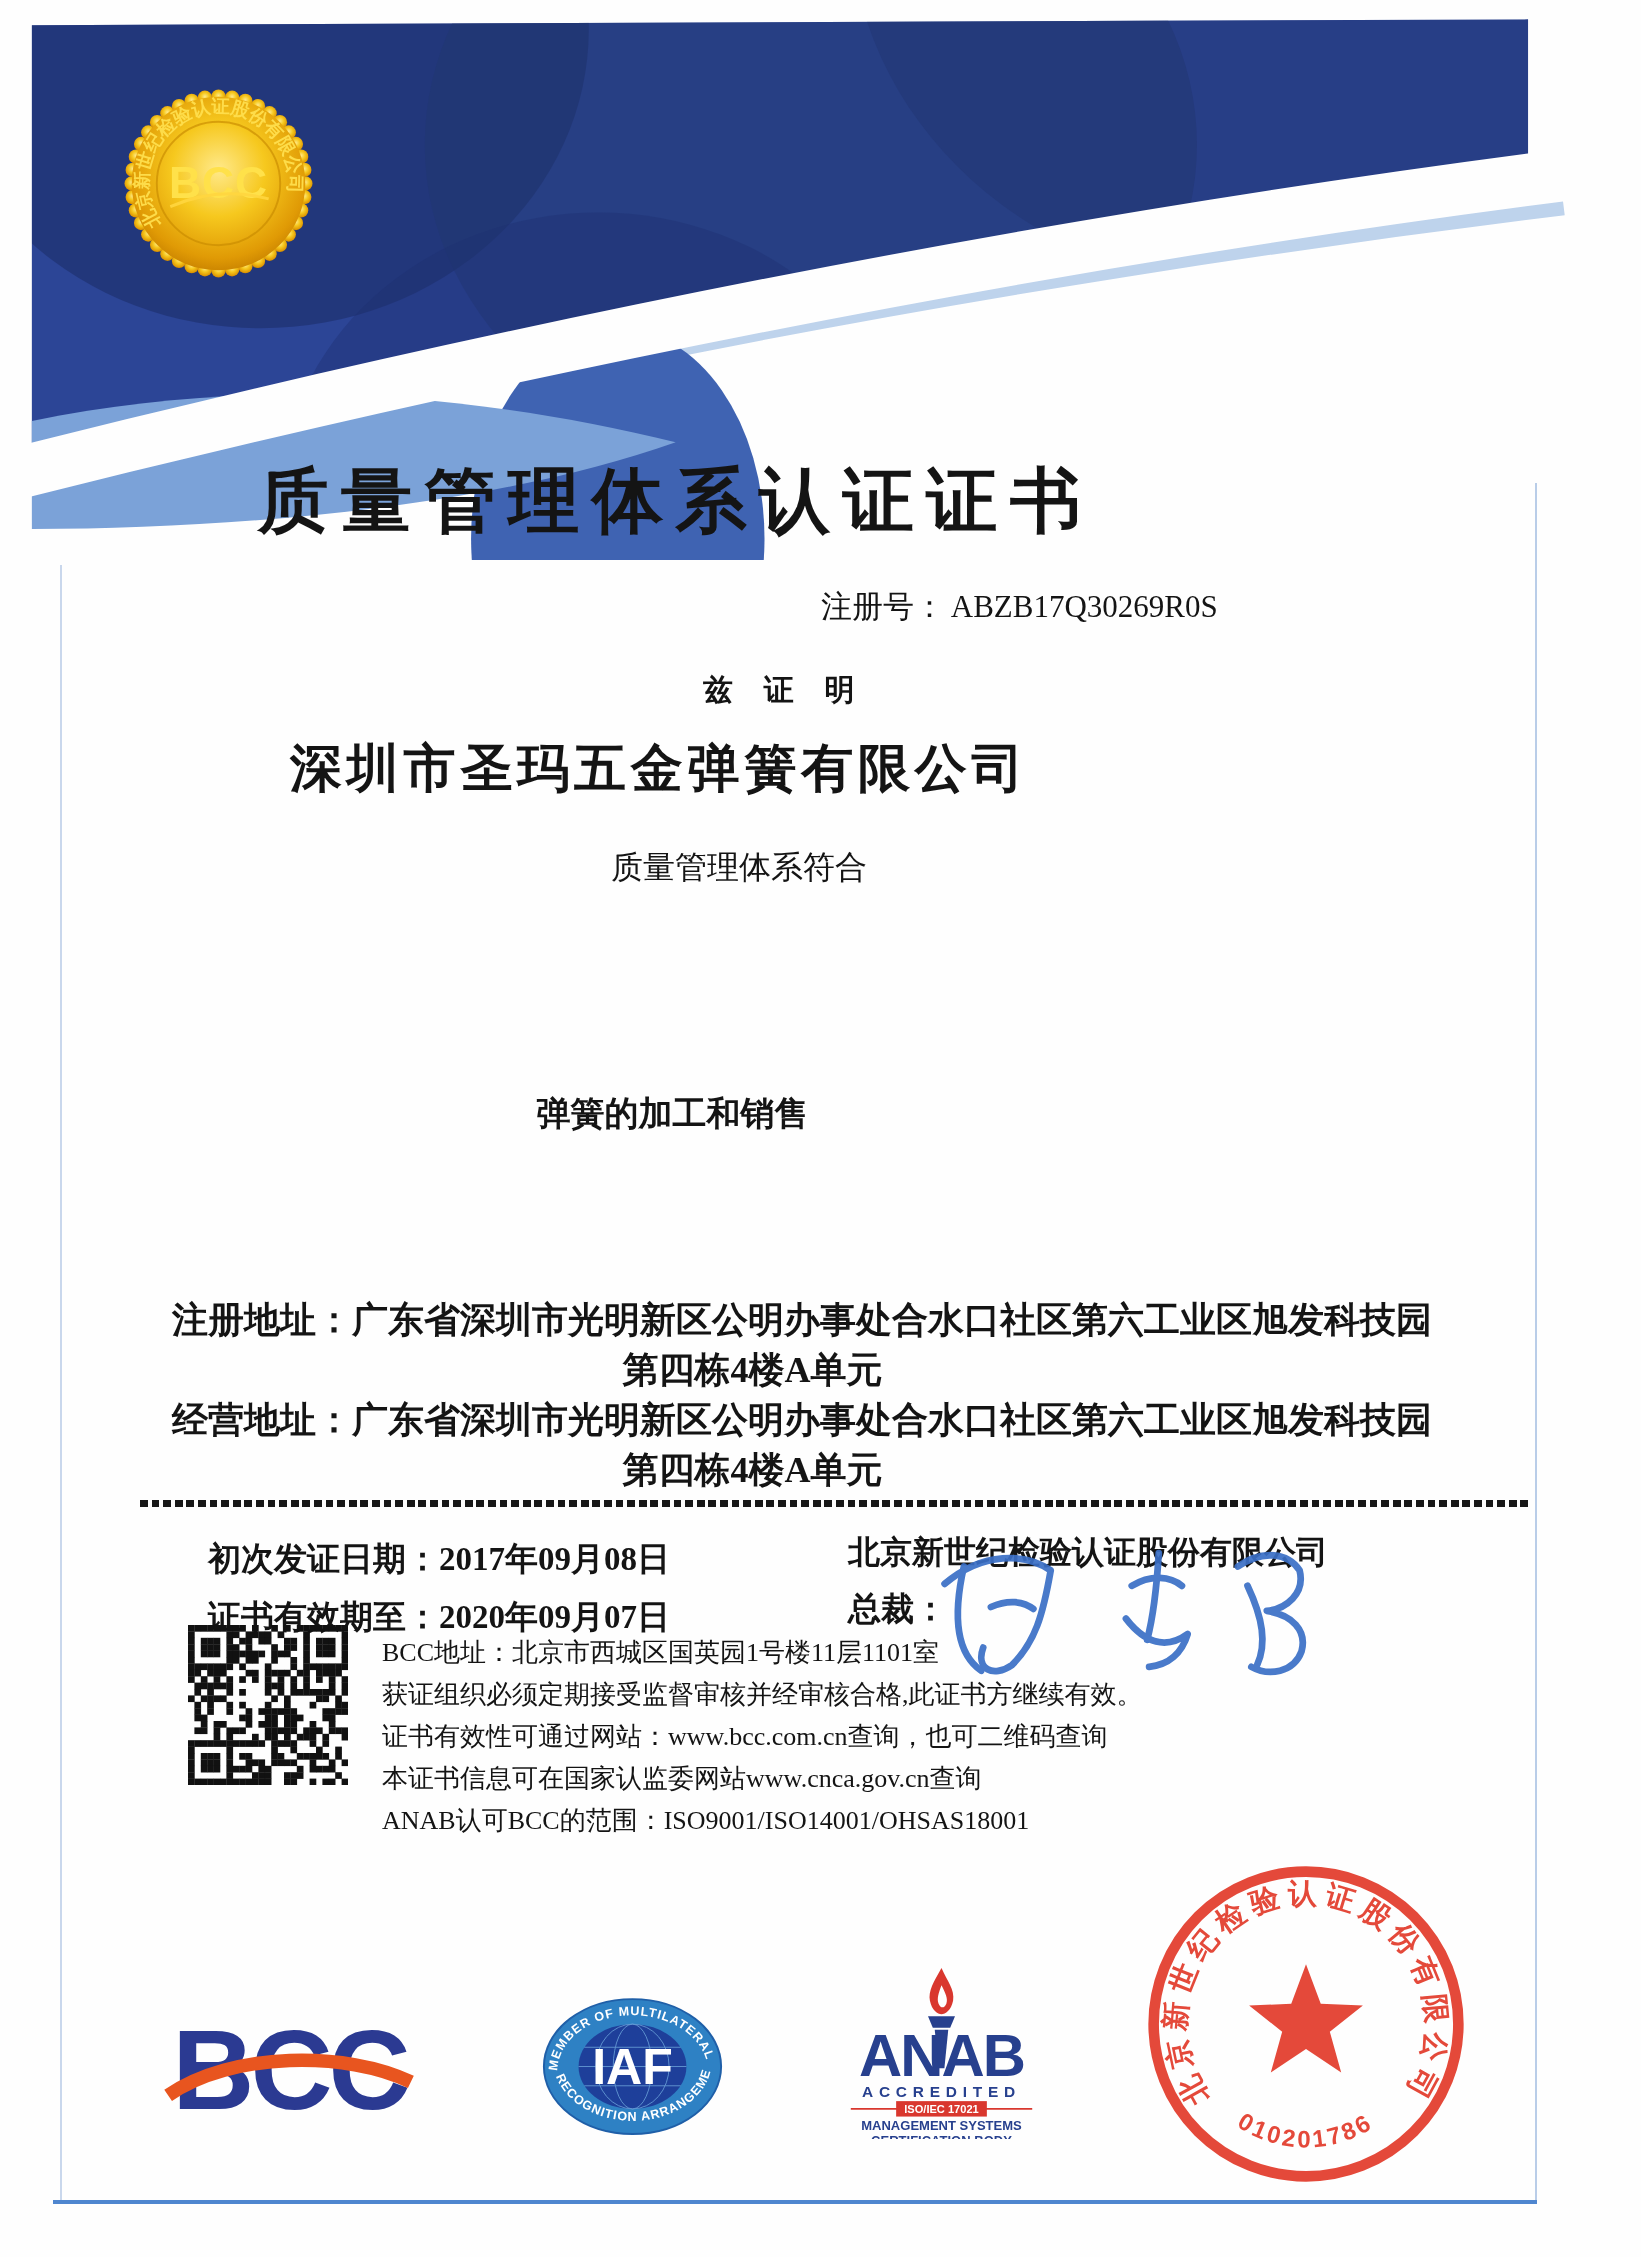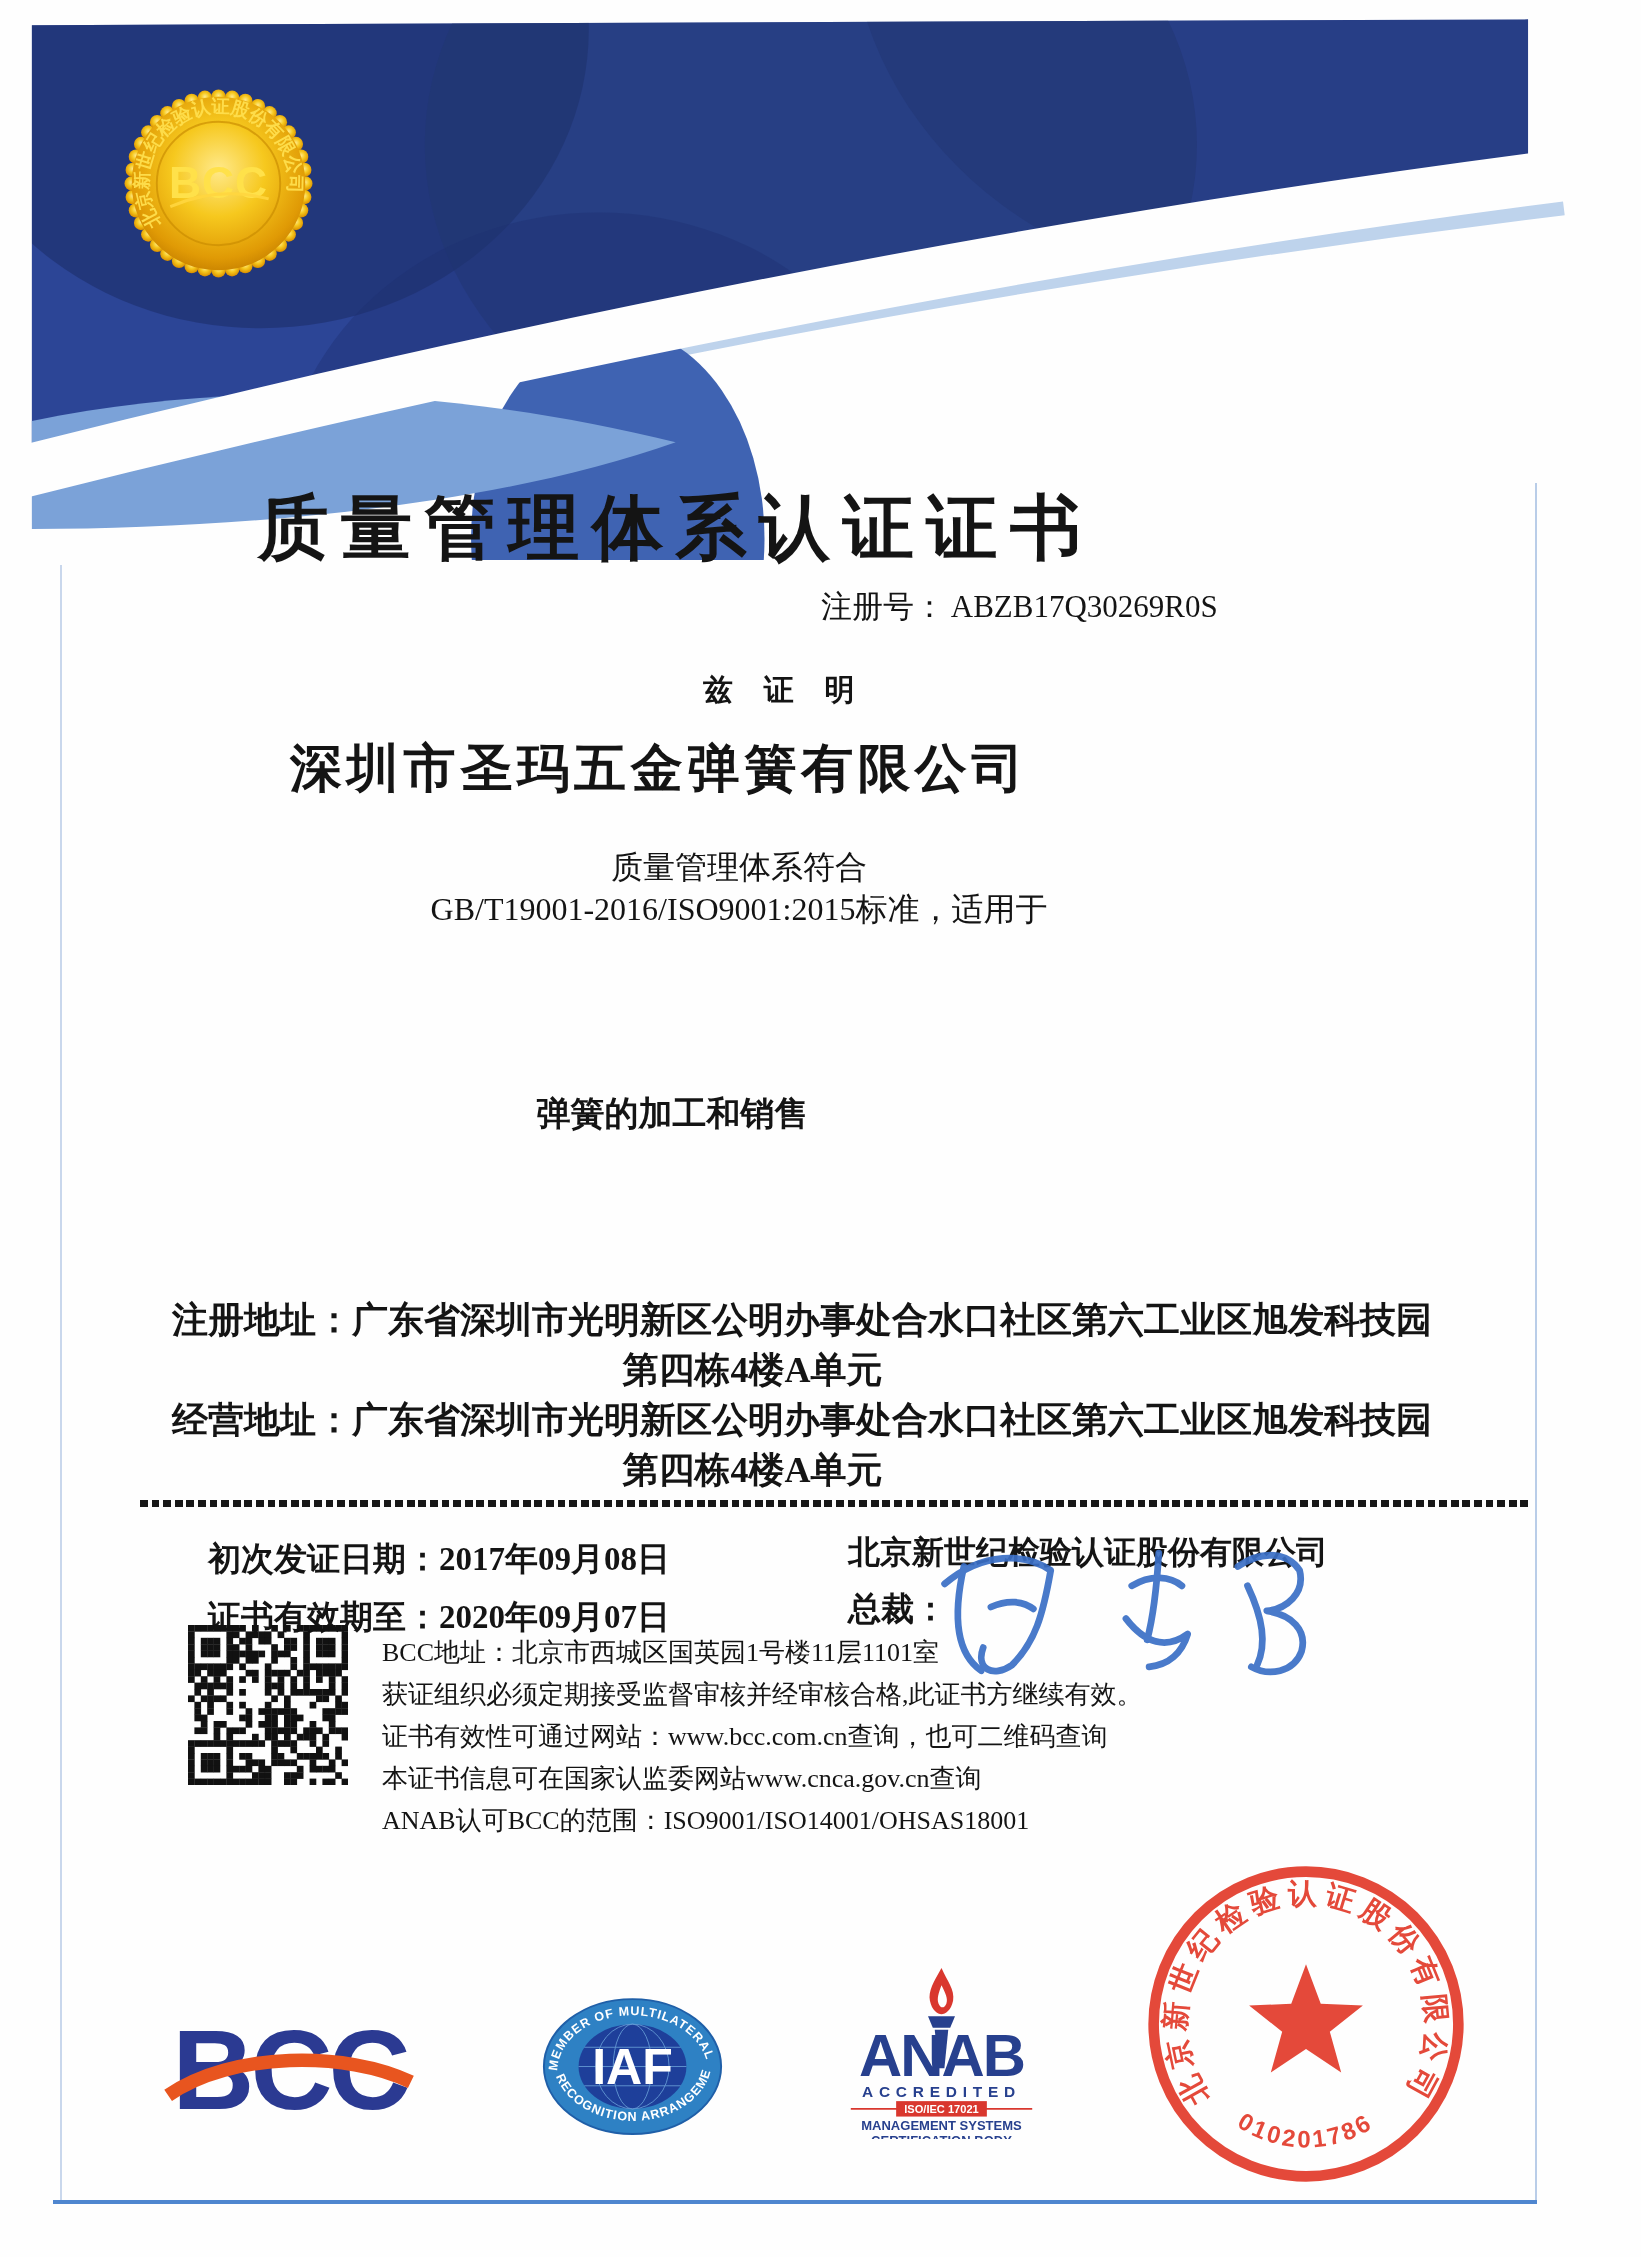--- a/index.html
+++ b/index.html
@@ -3,21 +3,21 @@
 <meta charset="utf-8">
 <style>
   html,body{margin:0;padding:0;background:#e9e9e9;}
   .page{
     position:relative; width:1641px; height:2257px; margin:0 auto;
     background:#fefefe; overflow:hidden;
     font-family:"Liberation Serif","DejaVu Serif",serif; color:#141414;
   }
   .abs{position:absolute;}
   .cert-title{
-    left:241px; top:481px; width:869px; text-align:center;
+    left:241px; top:454px; width:869px; text-align:center;
     font-size:71px; font-weight:700; letter-spacing:12.6px;
     font-family:"Liberation Serif","DejaVu Serif",serif;
   }
   .reg-block{left:821px; top:587px; font-size:31px; line-height:39px; white-space:nowrap;}
   .certify{left:703px; top:670px; font-size:30px; letter-spacing:11.6px; font-weight:600;}
   .company{left:290px; top:734px; width:946px; 
            font-size:52px; font-weight:700; letter-spacing:4.8px;}
   .sysline{left:290px; top:846px; width:898px; text-align:center; font-size:32px;}
   .stdline{left:290px; top:888px; width:898px; text-align:center; font-size:32px;}
   .scope{left:238px; top:1091px; width:869px; text-align:center; font-size:34px; font-weight:600;}
@@ -132,21 +132,20 @@
     <div>
       <span class="lbl">注册号：</span><span>ABZB17Q30269R0S</span>
     </div>
   </div>
 
   <div class="abs certify">兹 证 明</div>
 
   <div class="abs company">深圳市圣玛五金弹簧有限公司</div>
 
   <div class="abs sysline">质量管理体系符合</div>
-  <div class="abs stdline">GB/T19001-2016/ISO9001:2015标准，适用于</div>
 
   <div class="abs scope">弹簧的加工和销售</div>
 
   <div class="abs addr-line" style="top:1296px">
     <span>注册地址：</span><span>广东省深圳市光明新区公明办事处合水口社区第六工业区旭发科技园</span>
   </div>
   <div class="abs addr-cont" style="top:1346px">第四栋4楼A单元</div>
   <div class="abs addr-line" style="top:1396px">
     <span>经营地址：</span><span>广东省深圳市光明新区公明办事处合水口社区第六工业区旭发科技园</span>
   </div>

